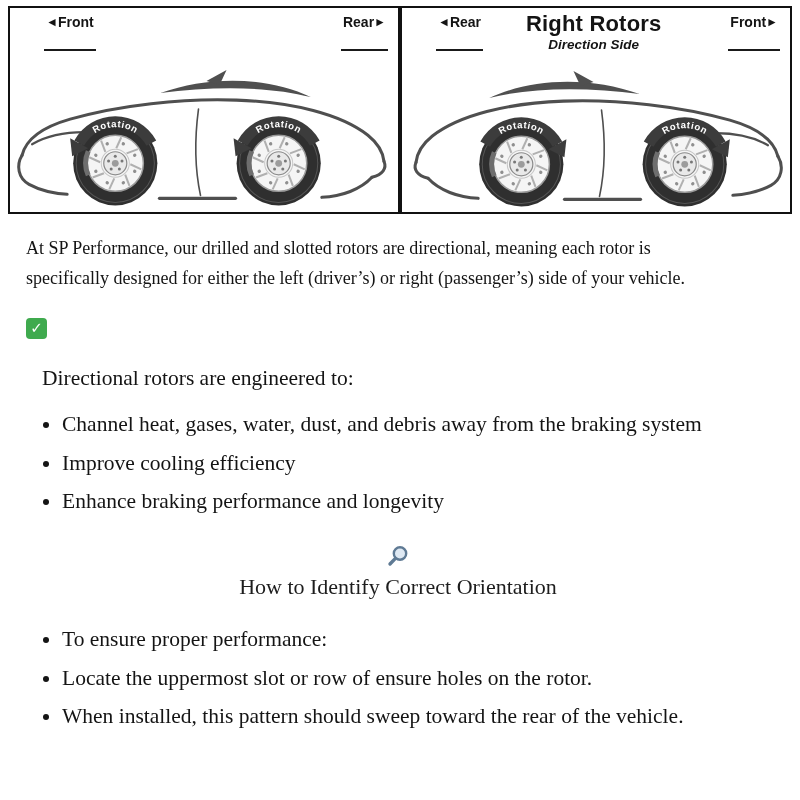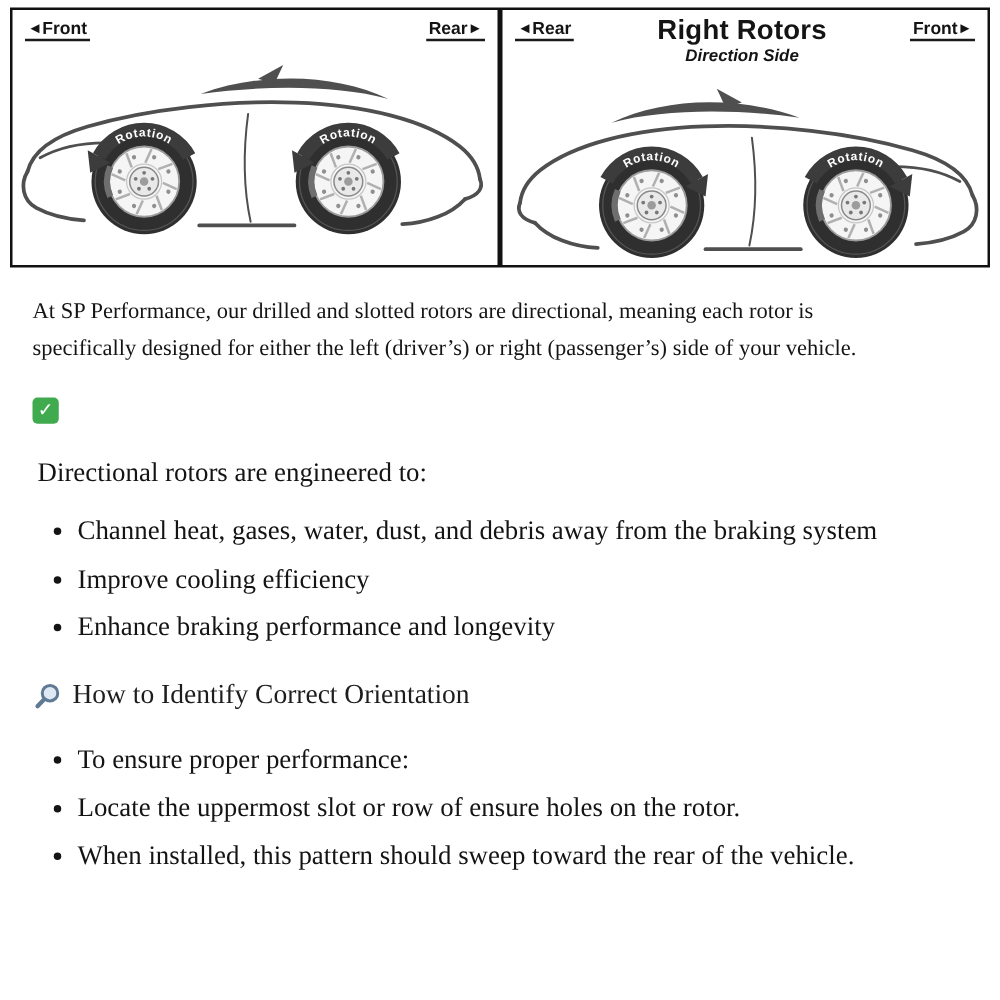--- a/index.html
+++ b/index.html
@@ -5,42 +5,42 @@
   * { margin:0; padding:0; box-sizing:border-box; }
   html, body { width:800px; height:800px; overflow:hidden; background:#ffffff; }
   body { font-family:"Liberation Serif", serif; color:#141414; }
 
   
   .diagram { display:flex; margin:6px 8px 0 8px; }
   .panel { flex:1; border:2.5px solid #111; background:#fff; }
   .panel-header { display:flex; justify-content:space-between; align-items:flex-start;
                   padding:6px 10px 0 10px; font-family:"Liberation Sans", sans-serif; }
   .dir { font-weight:bold; font-size:14px; border-bottom:2.5px solid #1a1a1a;
-         padding:0 2px 1px 2px; white-space:nowrap; }
+         padding:0 2px 19px 2px; white-space:nowrap;margin-left:24px; }
   .arr { font-size:12px; position:relative; top:-1px; }
   .panel-titles { text-align:center; margin-top:-3px; }
   .panel-title { font-weight:bold; font-size:22px; letter-spacing:.2px; }
   .panel-subtitle { font-weight:bold; font-style:italic; font-size:13.5px; }
   .car-svg { display:block; width:100%; height:auto; }
   .rot-text { font:bold 9.5px "Liberation Sans", sans-serif; fill:#ffffff; letter-spacing:.6px; }
 
   
   .article { padding:20px 30px 0 26px; }
   .intro { font-size:18px; line-height:1.62; max-width:705px; }
   .sec-h2 { font-size:22px; font-weight:bold; margin:25px 0 22px 0;
             display:flex; align-items:center; gap:10px; }
   .check-icon { width:21px; height:21px; background:#3faa4e; color:#fff; border-radius:4px;
                 display:inline-flex; align-items:center; justify-content:center;
                 font-size:15px; font-weight:bold; flex:0 0 auto;
                 font-family:"DejaVu Sans", sans-serif; }
-  .lead { font-size:21.5px; line-height:1.6; margin:0 0 12px 4px; }
+  .lead { font-size:21.5px; line-height:1.6; margin:0 0 12px 16px; }
   ul.blist { margin:6px 0 6px 16px; padding-left:20px; list-style:disc; }
   ul.blist li { font-size:21.5px; line-height:1.6; margin:4px 0; max-width:665px; }
   .sec-h3 { font-size:22px; font-weight:normal; margin:24px 0 22px 0;
-            display:flex; align-items:center; gap:8px; color:#1d1d1d; }
+            display:flex; align-items:center; gap:8px; color:#1d1d1d;flex-direction:column; }
   .mag-icon { flex:0 0 auto; position:relative; top:2px; }
 </style>
 </head>
 <body>
 
 <div class="diagram">
 
   <div class="panel">
     <div class="panel-header">
       <span class="dir"><span class="arr">◄</span><span>Front</span></span>

